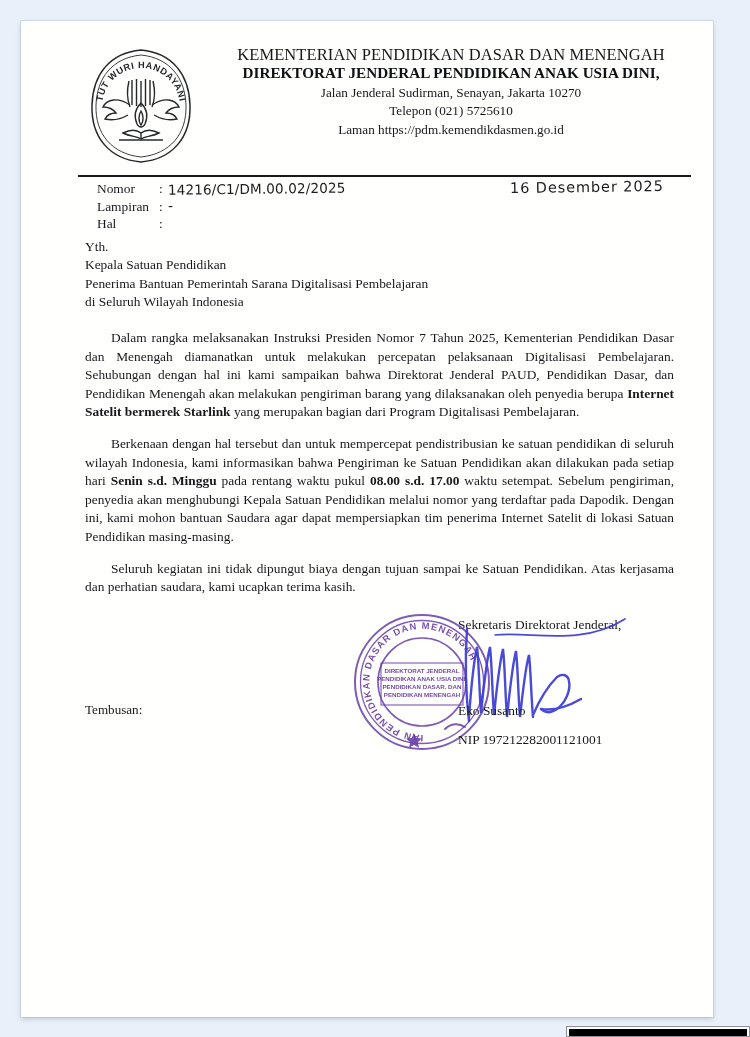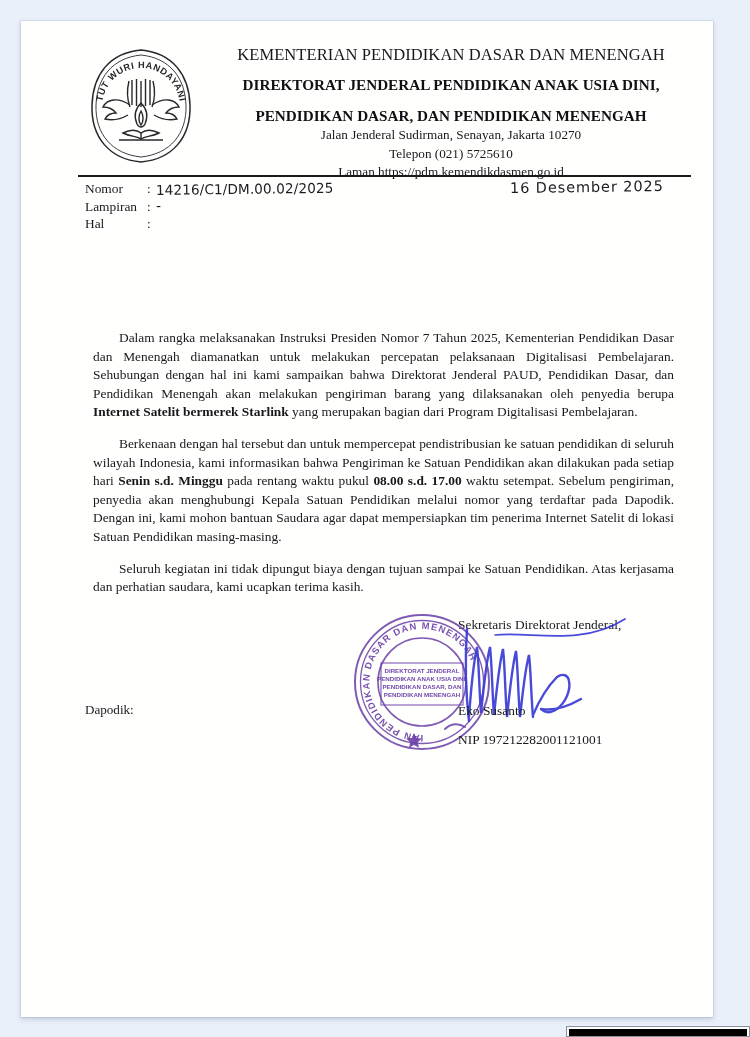--- a/index.html
+++ b/index.html
@@ -60,21 +60,21 @@
     font-size: 16.5px;
     letter-spacing: 0.1px;
     line-height: 19px;
     color: #16181c;
   }
   .hl2 {
     font-size: 15.2px;
     font-weight: bold;
     line-height: 18.5px;
     color: #0e1013;
-    margin-top: 12px;
+    margin-top: 0;
   }
   .hl3 {
     font-size: 13.2px;
     line-height: 16.5px;
     color: #16181c;
     margin-top: 2px;
     text-align: center;
   }
 
   .hr-head {
@@ -90,21 +90,21 @@
   .refblock {
     position: absolute;
     left: 64px;
     top: 159px;
     width: 380px;
     font-size: 13.4px;
     line-height: 17.6px;
     color: #16181c;
   }
   .refrow { display: flex; }
-  .reflabel { width: 62px; flex: 0 0 62px; }
+  .reflabel { width: 62px; flex: 0 0 62px; margin-left: 12px; }
   .refcolon { width: 9px; flex: 0 0 9px; }
   .refval { flex: 1 1 auto; }
 
   .hand {
     font-family: "DejaVu Sans", sans-serif;
     font-size: 13.6px;
     color: #1b1d22;
     letter-spacing: 0.1px;
     transform: rotate(-0.7deg);
     display: inline-block;
@@ -140,21 +140,21 @@
     position: absolute;
     left: 64px;
     top: 308px;
     width: 589px;
     font-size: 13.4px;
     line-height: 18.6px;
     color: #17191d;
     text-align: justify;
   }
   .bodytext p {
-    margin: 0 0 13px 8px;
+    margin: 0 0 13px 0;
     text-indent: 26px;
   }
   .bodytext p:last-child { margin-bottom: 0; }
   .bodytext b { font-weight: bold; }
 
   
   .sigblock {
     position: absolute;
     left: 437px;
     top: 595px;
@@ -261,21 +261,20 @@
           <path d="M38 88 C 46 84, 52 85, 56 88 C 60 85, 66 84, 74 88 C 66 92, 60 91, 56 94 C 52 91, 46 92, 38 88 Z"></path>
           <path d="M56 88 L56 94"></path>
           <path d="M34 95 L78 95"></path>
         </g>
       </svg>
     </div>
 
     <div class="head-text">
       <div class="hl1">KEMENTERIAN PENDIDIKAN DASAR DAN MENENGAH</div>
       <div class="hl2">DIREKTORAT JENDERAL PENDIDIKAN ANAK USIA DINI,</div>
-      <div class="hl2">PENDIDIKAN DASAR, DAN PENDIDIKAN MENENGAH</div>
       <div class="hl3">Jalan Jenderal Sudirman, Senayan, Jakarta 10270</div>
       <div class="hl3">Telepon (021) 5725610</div>
       <div class="hl3">Laman https://pdm.kemendikdasmen.go.id</div>
     </div>
   </div>
 
   <div class="hr-head"></div>
 
   <div class="refblock">
     <div class="refrow">
@@ -289,20 +288,26 @@
       <span class="refval hand-dash">-</span>
     </div>
     <div class="refrow">
       <span class="reflabel">Hal</span>
       <span class="refcolon">:</span>
     </div>
   </div>
 
   <div class="date-hand">16 Desember 2025</div>
 
+  <div class="addressee">
+    <div>Yth.</div>
+    <div>Kepala Satuan Pendidikan</div>
+    <div>Penerima Bantuan Pemerintah Sarana Digitalisasi Pembelajaran</div>
+    <div>di Seluruh Wilayah Indonesia</div>
+  </div>
 
   <div class="bodytext">
     <p><span>Dalam rangka melaksanakan Instruksi Presiden Nomor 7 Tahun 2025, Kementerian Pendidikan Dasar dan Menengah diamanatkan untuk melakukan percepatan pelaksanaan Digitalisasi Pembelajaran. Sehubungan dengan hal ini kami sampaikan bahwa Direktorat Jenderal PAUD, Pendidikan Dasar, dan Pendidikan Menengah akan melakukan pengiriman barang yang dilaksanakan oleh penyedia berupa </span><b>Internet Satelit bermerek Starlink</b><span> yang merupakan bagian dari Program Digitalisasi Pembelajaran.</span></p>
     <p><span>Berkenaan dengan hal tersebut dan untuk mempercepat pendistribusian ke satuan pendidikan di seluruh wilayah Indonesia, kami informasikan bahwa Pengiriman ke Satuan Pendidikan akan dilakukan pada setiap hari </span><b>Senin s.d. Minggu</b><span> pada rentang waktu pukul </span><b>08.00 s.d. 17.00</b><span> waktu setempat. Sebelum pengiriman, penyedia akan menghubungi Kepala Satuan Pendidikan melalui nomor yang terdaftar pada Dapodik. Dengan ini, kami mohon bantuan Saudara agar dapat mempersiapkan tim penerima Internet Satelit di lokasi Satuan Pendidikan masing-masing.</span></p>
     <p>Seluruh kegiatan ini tidak dipungut biaya dengan tujuan sampai ke Satuan Pendidikan. Atas kerjasama dan perhatian saudara, kami ucapkan terima kasih.</p>
   </div>
 
   <div class="sigblock">Sekretaris Direktorat Jenderal,</div>
 
   <div class="stamp">
@@ -341,21 +346,21 @@
         <path d="M84 18 C 120 14, 170 30, 214 2" stroke-width="1.7"></path>
       </g>
       <path d="M34 112 C 40 106, 48 106, 54 110" fill="none" stroke="#6a3fa8" stroke-width="2" stroke-linecap="round" opacity="0.85"></path>
     </svg>
   </div>
 
   <div class="sig-name">Eko Susanto</div>
   <div class="sig-nip">NIP 197212282001121001</div>
 
   <div class="tembusan">
-    <div class="tb-title">Dapodik:</div>
+    <div class="tb-title">Tembusan:</div>
   </div>
 
  </div>
 </div>
 
 <div class="bottom-bar">
   <div class="bottom-bar-fill"></div>
 </div>
 
 </body></html>

